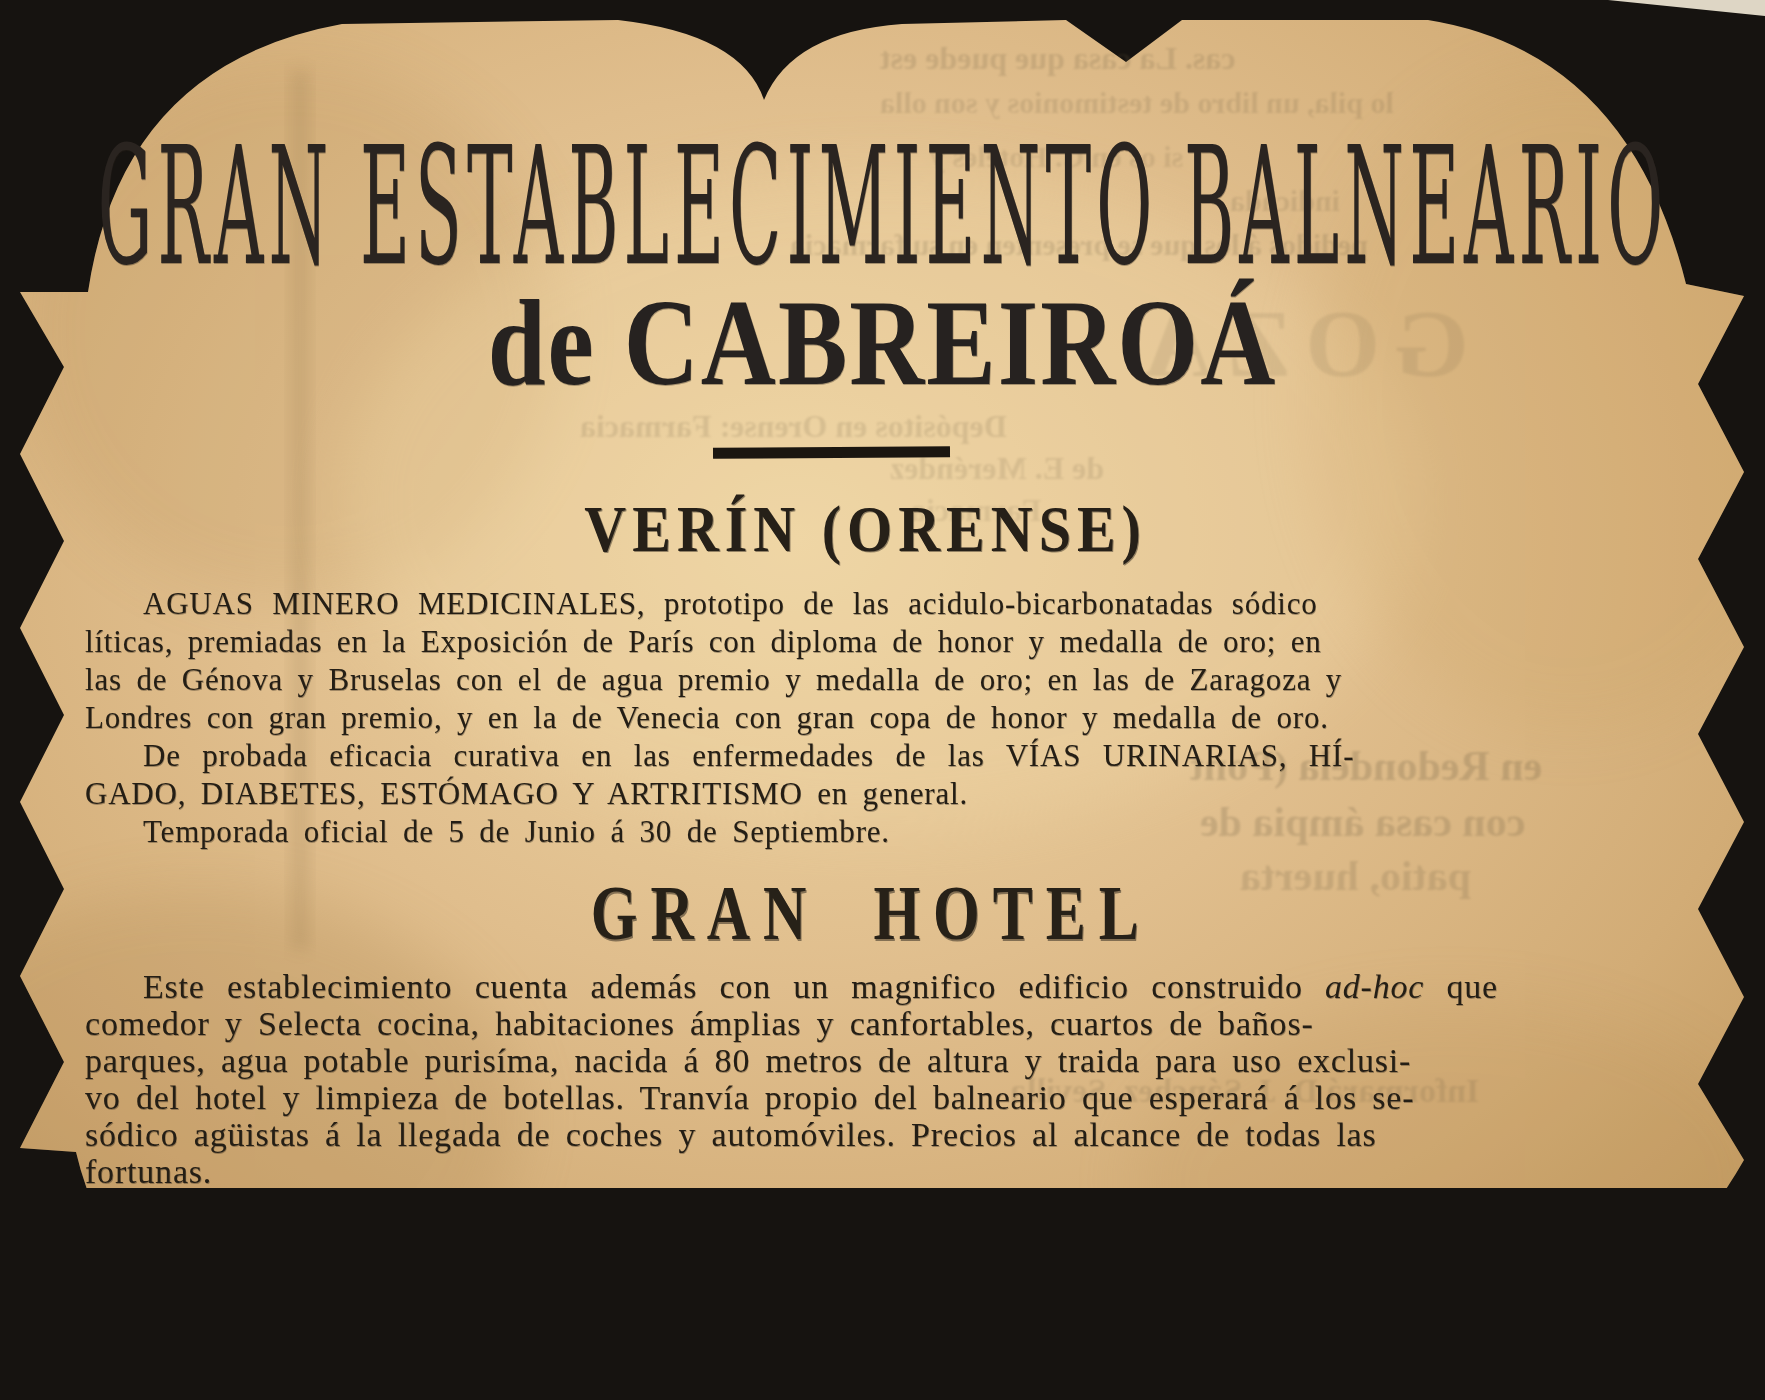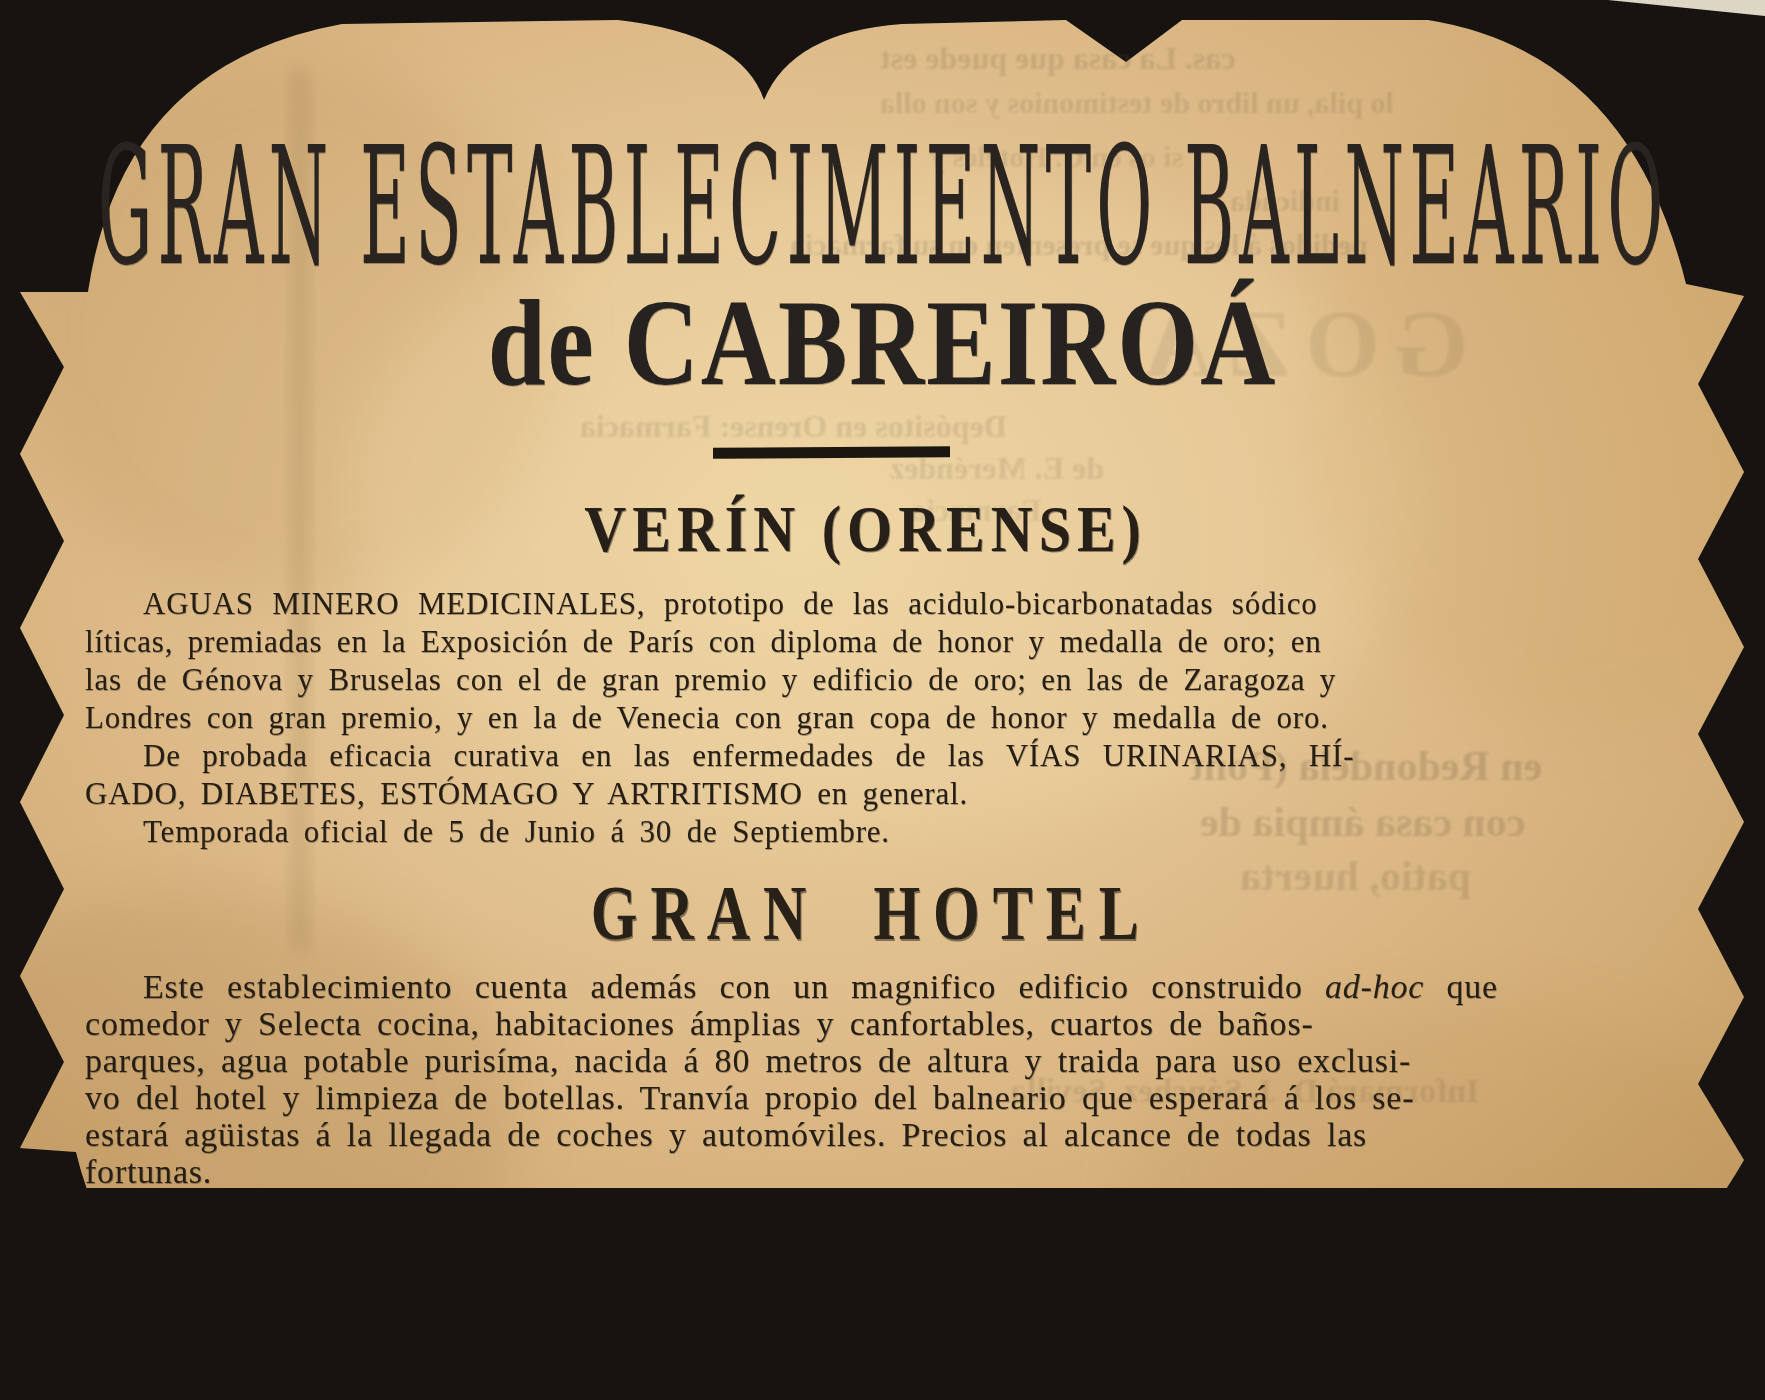--- a/index.html
+++ b/index.html
@@ -119,33 +119,33 @@
   </div>
 
   <div class="headline ink">GRAN ESTABLECIMIENTO BALNEARIO</div>
   <div class="subhead ink">de CABREIROÁ</div>
   <div class="divider"></div>
   <div class="location ink">VERÍN (ORENSE)</div>
 
   <div class="textblock ink">
     <div class="bline indent" style="word-spacing:10px">AGUAS MINERO MEDICINALES, prototipo de las acidulo-bicarbonatadas sódico</div>
     <div class="bline">líticas, premiadas en la Exposición de París con diploma de honor y medalla de oro; en</div>
-    <div class="bline">las de Génova y Bruselas con el de gran premio y edificio de oro; en las de Zaragoza y</div>
+    <div class="bline">las de Génova y Bruselas con el de agua premio y medalla de oro; en las de Zaragoza y</div>
     <div class="bline">Londres con gran premio, y en la de Venecia con gran copa de honor y medalla de oro.</div>
     <div class="bline indent ws12">De probada eficacia curativa en las enfermedades de las VÍAS URINARIAS, HÍ-</div>
     <div class="bline">GADO, DIABETES, ESTÓMAGO Y ARTRITISMO en general.</div>
     <div class="bline indent">Temporada oficial de 5 de Junio á 30 de Septiembre.</div>
   </div>
 
   <div class="hotelhead ink">GRAN HOTEL</div>
 
   <div class="hotelblock ink">
     <div class="hline indent ws12"><span>Este establecimiento cuenta además con un magnifico edificio construido </span><em>ad-hoc</em><span> que</span></div>
     <div class="hline">comedor y Selecta cocina, habitaciones ámplias y canfortables, cuartos de baños-</div>
     <div class="hline">parques, agua potable purisíma, nacida á 80 metros de altura y traida para uso exclusi-</div>
     <div class="hline">vo del hotel y limpieza de botellas. Tranvía propio del balneario que esperará  á los se-</div>
-    <div class="hline">estará agüistas á la llegada de coches y automóviles.  Precios  al alcance de todas las</div>
+    <div class="hline">sódico agüistas á la llegada de coches y automóviles.  Precios  al alcance de todas las</div>
     <div class="hline">fortunas.</div>
   </div>
 
   <div class="footerline">Depósito en Orense.—Juan Macías.—Estación.</div>
 
 </div>
 
 </body></html>

